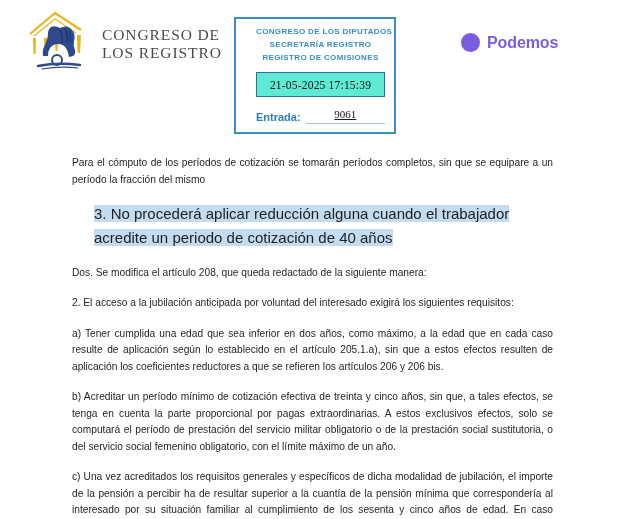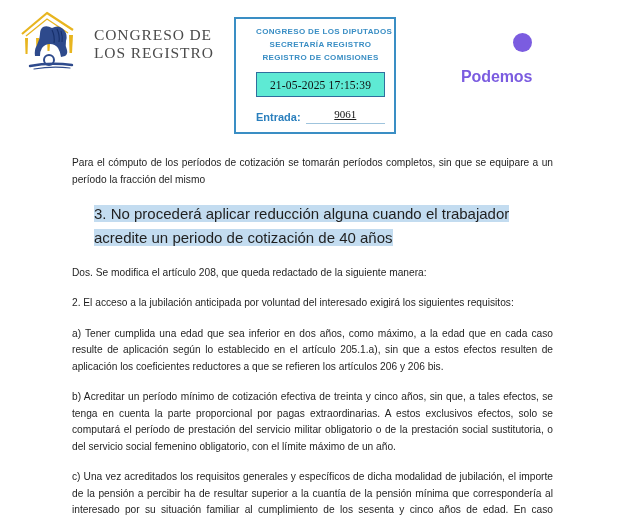--- a/index.html
+++ b/index.html
@@ -20,21 +20,21 @@
   
   .header-band {
     position: relative;
     height: 140px;
     width: 625px;
   }
 
   
   .congreso-logo {
     position: absolute;
-    left: 16px;
+    left: 24px;
     top: 8px;
     display: flex;
     align-items: center;
     gap: 6px;
   }
   .congreso-emblem {
     width: 72px;
     height: 72px;
     display: block;
   }
@@ -110,23 +110,22 @@
     font-size: 11px;
     color: #111111;
   }
 
   
   .podemos-logo {
     position: absolute;
     left: 461px;
     top: 33px;
     display: flex;
-    align-items: flex-end;
-    gap: 16px;
-    flex-direction: column;
+    align-items: center;
+    gap: 7px;
   }
   .podemos-dot {
     width: 19px;
     height: 19px;
     border-radius: 50%;
     background: #7b5ce0;
     display: block;
   }
   .podemos-text {
     font-family: "Liberation Sans", sans-serif;

